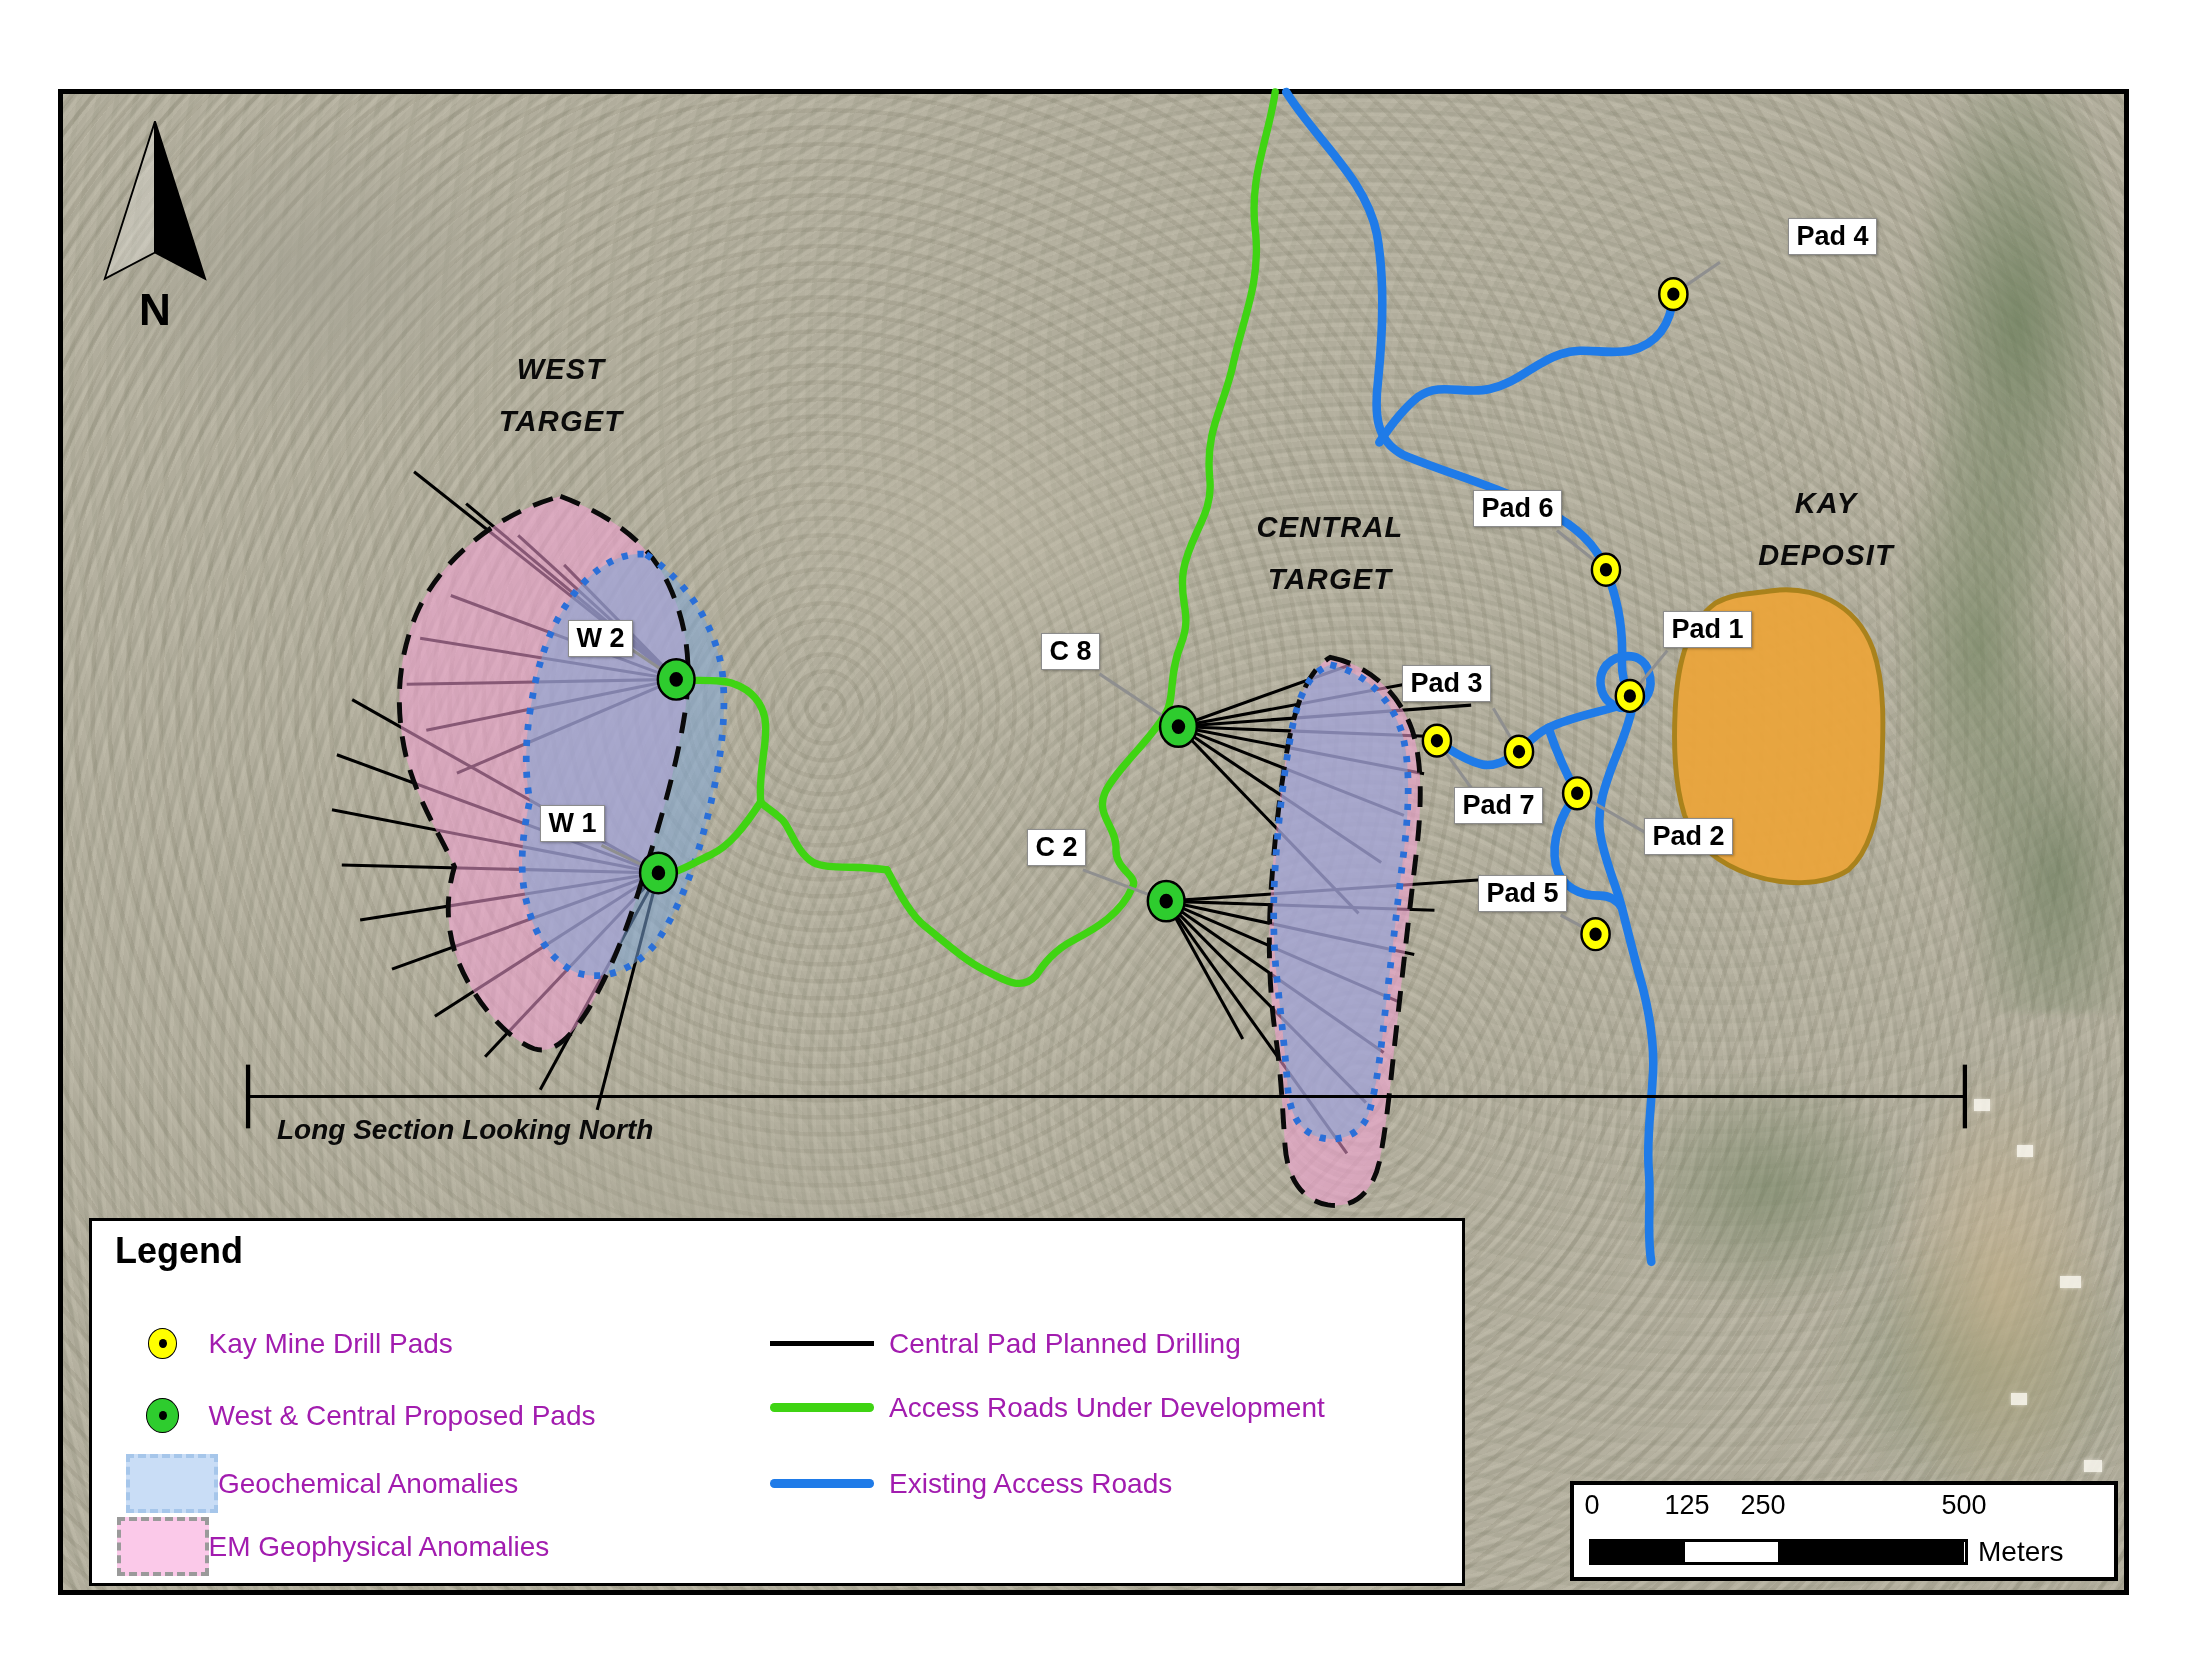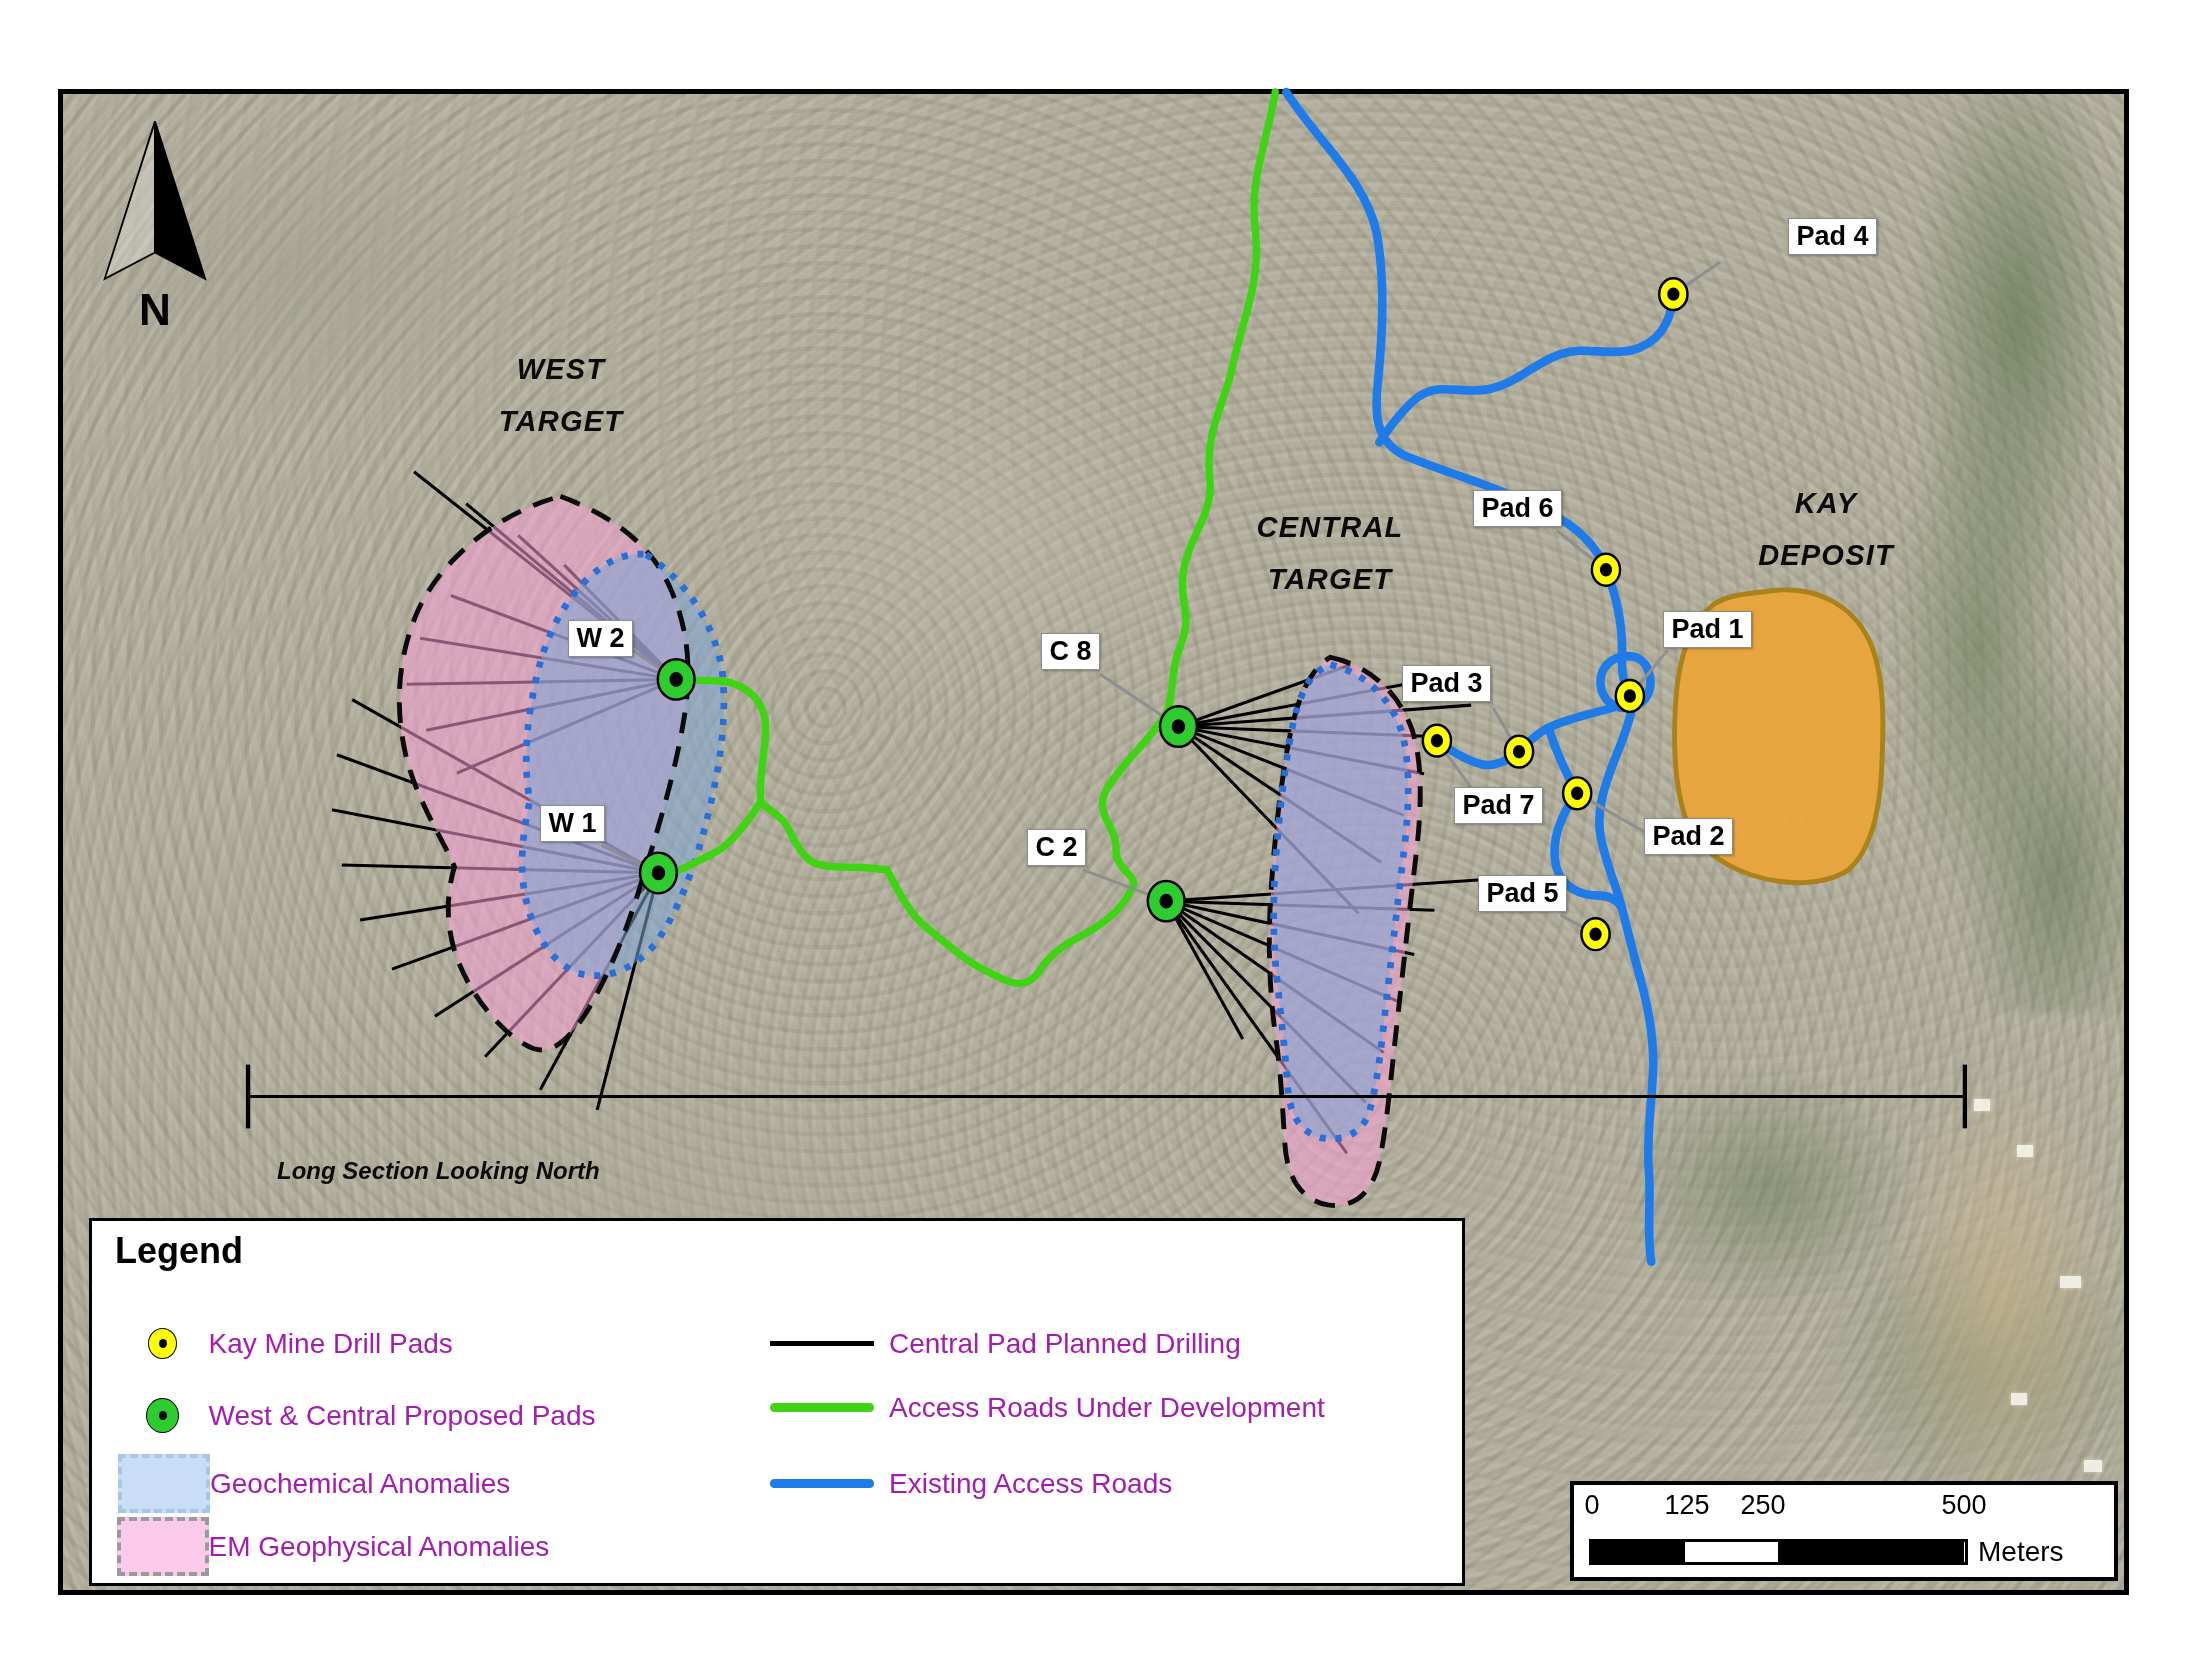--- a/index.html
+++ b/index.html
@@ -33,21 +33,21 @@
 
   svg.art{position:absolute;left:0;top:0;width:2205px;height:1654px;z-index:5;}
 
   
   .padlabel{position:absolute;z-index:20;background:#ffffff;border:1.8px solid #8c8c8c;color:#000;
     font-size:27px;font-weight:bold;line-height:1.15;padding:1.8px 7.4px;white-space:nowrap;
     box-shadow:1.2px 1.2px 2.5px rgba(0,0,0,.3);}
   
   .maptext{position:absolute;z-index:18;color:#0a0a0a;font-weight:bold;font-style:italic;
     font-size:29px;text-align:center;letter-spacing:1.2px;line-height:1.8;white-space:nowrap;}
-  .sectiontext{position:absolute;z-index:18;color:#0a0a0a;font-weight:bold;font-style:italic;font-size:24px;white-space:nowrap;margin-top:43px;}
+  .sectiontext{position:absolute;z-index:18;color:#0a0a0a;font-weight:bold;font-style:italic;font-size:28px;white-space:nowrap;}
 
   
   .legend{position:absolute;left:89px;top:1218px;width:1376px;height:368px;z-index:30;
     background:#ffffff;border:3.7px solid #000;box-sizing:border-box;}
   .legend-title{position:absolute;left:23px;top:8.6px;font-size:36px;font-weight:bold;color:#000;}
   .lrow{position:absolute;height:49px;display:flex;align-items:center;}
   .lsym{width:92px;display:flex;justify-content:center;align-items:center;flex:0 0 92px;}
   .llabel{font-size:28px;color:#a21caf;white-space:nowrap;}
   .sym-pad{width:27px;height:29px;border:1.8px solid #000;border-radius:50%;display:flex;align-items:center;justify-content:center;}
   .sym-pad .dot{width:8px;height:9.2px;border-radius:50%;background:#000;}
@@ -280,21 +280,21 @@
     <span class="llabel">Kay Mine Drill Pads</span>
   </div>
   <div class="lrow" style="left:24.5px;top:170px;">
     <div class="lsym">
         <span class="sym-pad sym-green">
           <span class="dot"></span>
         </span>
       </div>
     <span class="llabel">West &amp; Central Proposed Pads</span>
   </div>
-  <div class="lrow" style="left:26px;top:238px;">
+  <div class="lrow" style="left:34px;top:238px;">
     <div class="lsym">
         <span class="sym-swatch sw-blue"></span>
       </div>
     <span class="llabel">Geochemical Anomalies</span>
   </div>
   <div class="lrow" style="left:24.5px;top:301px;">
     <div class="lsym">
         <span class="sym-swatch sw-pink"></span>
       </div>
     <span class="llabel">EM Geophysical Anomalies</span>

